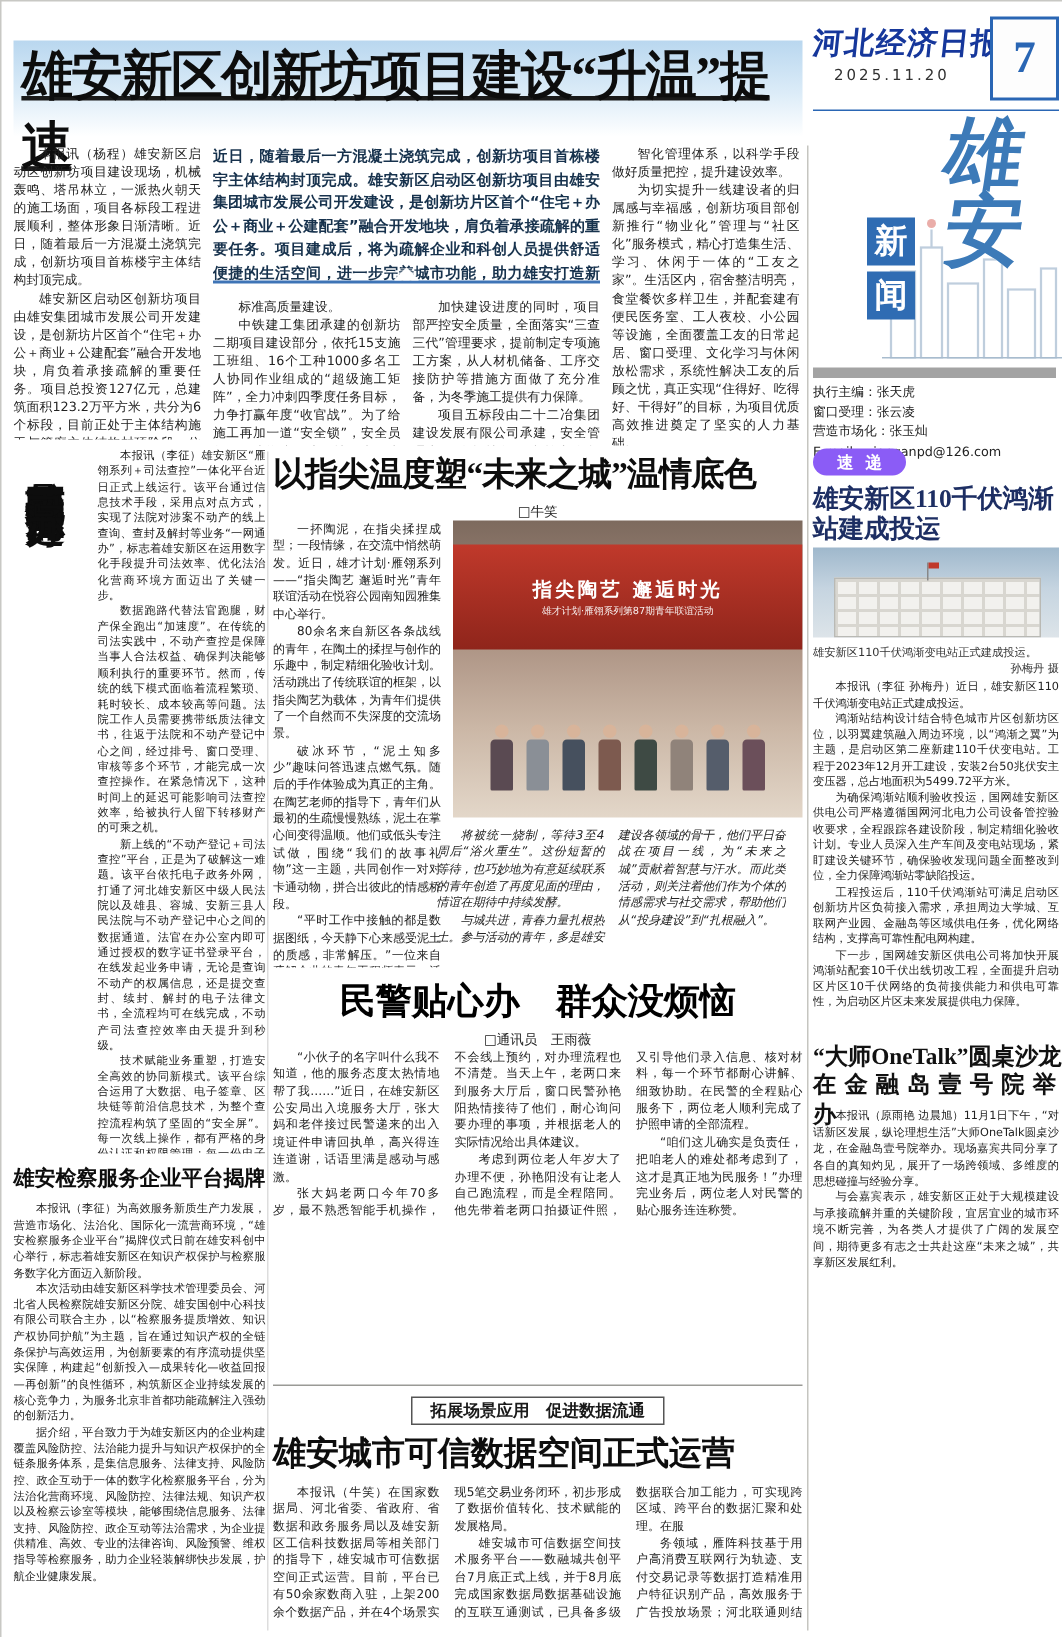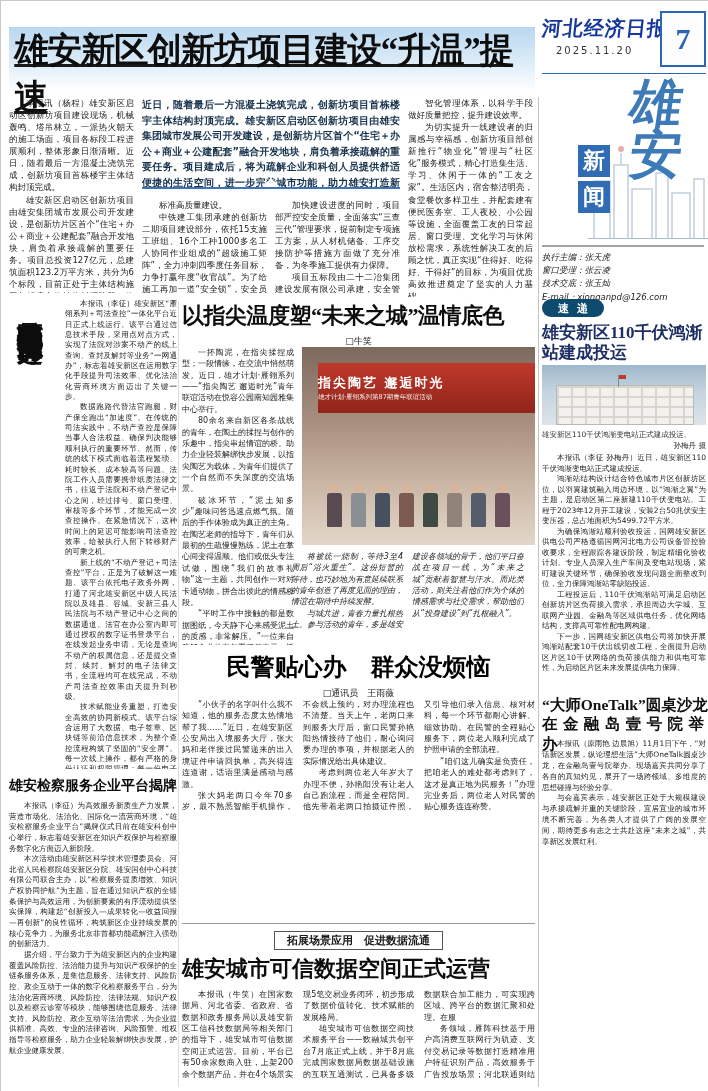--- a/index.html
+++ b/index.html
@@ -29,22 +29,22 @@
   .vrule{left:537px;top:96px;width:1px;height:990px;background:#c5c5c0;}
   .brand{left:541px;top:78px;width:166px;height:160px;}
   .skyline{position:absolute;right:0;bottom:0;opacity:.9;}
   .xa-char{display:block;font-size:52px;line-height:.98;font-weight:900;color:#3c7ab8;
            transform:skewX(-8deg);text-shadow:1px 1px 0 #fff;}
   .xa-wrap{position:absolute;right:26px;top:0;}
   .news-wrap{position:absolute;left:36px;top:66px;}
   .news-block{width:32px;height:32px;background:#2f6cb3;color:#fff;display:flex;align-items:center;
               justify-content:center;font-size:22px;font-weight:900;margin-bottom:4px;}
   .staff{left:541px;top:244px;width:162px;font-size:8.5px;line-height:1.55;color:#222;
-         border-top:2px solid #a3a3a3;padding-top:4px;font-style:italic;}
-  .badge{left:541px;top:298px;width:62px;height:18px;background:#0c4a6e;border-radius:10px;
+         border-top:7px solid #a3a3a3;padding-top:4px;}
+  .badge{left:541px;top:298px;width:62px;height:18px;background:#8b5cf6;border-radius:10px;
          color:#fff;font-size:11px;font-weight:bold;display:flex;align-items:center;justify-content:center;
          letter-spacing:8px;padding-left:8px;box-sizing:border-box;}
 
   
   .sub-head{left:541px;top:322px;width:166px;font-size:17px;font-weight:900;color:#1d2e63;line-height:1.18;}
   .sub-photo{left:541px;top:364px;width:164px;height:60px;overflow:hidden;
              background:linear-gradient(180deg,#9fb8cc 0%,#c5d4e0 45%,#dde4e9 100%);}
   .bldg{position:absolute;left:14px;bottom:0;width:136px;height:38px;background:#f2f1ee;
         border:1px solid #b9b9b4;
         background-image:repeating-linear-gradient(90deg,#d8d6d0 0 2px,transparent 2px 14px),
@@ -78,22 +78,22 @@
   .proc-head{left:8px;top:776px;width:168px;text-align:center;font-size:14px;font-weight:900;color:#0d0d0d;}
   .proc-body{left:8px;top:800px;width:168px;height:286px;font-size:7.5px;line-height:1.42;}
 
   
   .pot{left:181px;top:300px;width:353px;height:346px;}
   .pot-head{text-align:left;font-size:22px;font-weight:900;color:#0d0d0d;letter-spacing:-.5px;}
   .byline{text-align:center;font-size:9px;color:#222;margin-top:4px;}
   .pot-col1{position:absolute;left:0;top:46px;width:112px;height:298px;}
   .pot-photo{position:absolute;left:120px;top:46px;width:233px;height:198px;overflow:hidden;
              background:linear-gradient(180deg,#7d6a5e 0%,#a98f80 38%,#cbb7a6 70%,#e3d7c9 100%);}
-  .pot-banner{position:absolute;left:16px;top:16px;width:100%;padding:11px 0;
-              background:linear-gradient(180deg,#c0392b,#8f251b);color:#fff;}
+  .pot-banner{position:absolute;left:0;top:16px;width:100%;padding:21px 0;
+              background:linear-gradient(180deg,#c0392b,#8f251b);color:#fff;text-align:center;}
   .pot-banner .b1{font-size:13px;font-weight:bold;letter-spacing:2px;}
   .pot-banner .b2{font-size:6.5px;opacity:.92;margin-top:1px;}
   .people{position:absolute;left:0;bottom:18px;width:100%;display:flex;justify-content:center;gap:9px;}
   .person .head{width:9px;height:9px;border-radius:50%;background:#d8b49a;margin:0 auto;}
   .person .torso{width:15px;height:34px;border-radius:3px 3px 1px 1px;margin-top:1px;}
   .pot-col23{position:absolute;left:109px;top:250px;width:233px;height:94px;column-count:2;column-gap:9px;font-style:italic;}
 
   
   .pol{left:181px;top:650px;width:353px;}
   .pol-head{text-align:center;font-size:24px;font-weight:700;color:#000000;}
@@ -147,21 +147,21 @@
     </div>
     <div class="news-wrap">
       <div class="news-block serif">新</div>
       <div class="news-block serif">闻</div>
     </div>
   </div>
 
   <div class="abs staff">
     <div>执行主编：张天虎</div>
     <div>窗口受理：张云凌</div>
-    <div>技术交底：张玉灿</div>
+    <div>营造市场化：张玉灿</div>
     <div>E-mail：xionganpd@126.com</div>
   </div>
 
   <div class="abs badge">速递</div>
 
   <div class="abs sub-head serif">雄安新区110千伏鸿渐站建成投运</div>
   <div class="abs sub-photo">
     <div class="bldg"></div>
     <div class="flagpole"></div>
     <div class="flag"></div>
@@ -222,21 +222,21 @@
       <p>本报讯（李征）为高效服务新质生产力发展，营造市场化、法治化、国际化一流营商环境，“雄安检察服务企业平台”揭牌仪式日前在雄安科创中心举行，标志着雄安新区在知识产权保护与检察服务数字化方面迈入新阶段。</p>
       <p>本次活动由雄安新区科学技术管理委员会、河北省人民检察院雄安新区分院、雄安国创中心科技有限公司联合主办，以“检察服务提质增效、知识产权协同护航”为主题，旨在通过知识产权的全链条保护与高效运用，为创新要素的有序流动提供坚实保障，构建起“创新投入—成果转化—收益回报—再创新”的良性循环，构筑新区企业持续发展的核心竞争力，为服务北京非首都功能疏解注入强劲的创新活力。</p>
       <p>据介绍，平台致力于为雄安新区内的企业构建覆盖风险防控、法治能力提升与知识产权保护的全链条服务体系，是集信息服务、法律支持、风险防控、政企互动于一体的数字化检察服务平台，分为法治化营商环境、风险防控、法律法规、知识产权以及检察云诊室等模块，能够围绕信息服务、法律支持、风险防控、政企互动等法治需求，为企业提供精准、高效、专业的法律咨询、风险预警、维权指导等检察服务，助力企业轻装解绑快步发展，护航企业健康发展。</p>
     </div>
 
   <div class="abs pot">
     <div class="pot-head serif">以指尖温度塑“未来之城”温情底色</div>
     <div class="byline">□牛笑</div>
     <div class="pot-col1 col">
         <p>一抔陶泥，在指尖揉捏成型；一段情缘，在交流中悄然萌发。近日，雄才计划·雁翎系列——“指尖陶艺 邂逅时光”青年联谊活动在悦容公园南知园雅集中心举行。</p>
-        <p>80余名来自新区各条战线的青年，在陶土的揉捏与创作的乐趣中，指尖串起情谊的桥。助力企业轻装解绑快步发展，以指尖陶艺为载体，为青年们提供了一个自然而不失深度的交流场景。</p>
+        <p>80余名来自新区各条战线的青年，在陶土的揉捏与创作的乐趣中，制定精细化验收计划。活动跳出了传统联谊的框架，以指尖陶艺为载体，为青年们提供了一个自然而不失深度的交流场景。</p>
         <p>破冰环节，“泥土知多少”趣味问答迅速点燃气氛。随后的手作体验成为真正的主角。在陶艺老师的指导下，青年们从最初的生疏慢慢熟练，泥土在掌心间变得温顺。他们或低头专注试做，围绕“我们的故事礼物”这一主题，共同创作一对对卡通动物，拼合出彼此的情感桥段。</p>
         <p>“平时工作中接触的都是数据图纸，今天静下心来感受泥土的质感，非常解压。”一位来自疏解企业的青年工程师表示。活动过程中，青年们没有刻意寒暄，默契协作与偶尔迸发的灵感碰撞，成为彼此心照不宣的沟通语言。</p>
       </div>
     <div class="pot-photo">
       <div class="pot-banner">
         <div class="b1">指尖陶艺 邂逅时光</div>
         <div class="b2">雄才计划·雁翎系列第87期青年联谊活动</div>
       </div>
       <div class="people">
         <div class="person">

